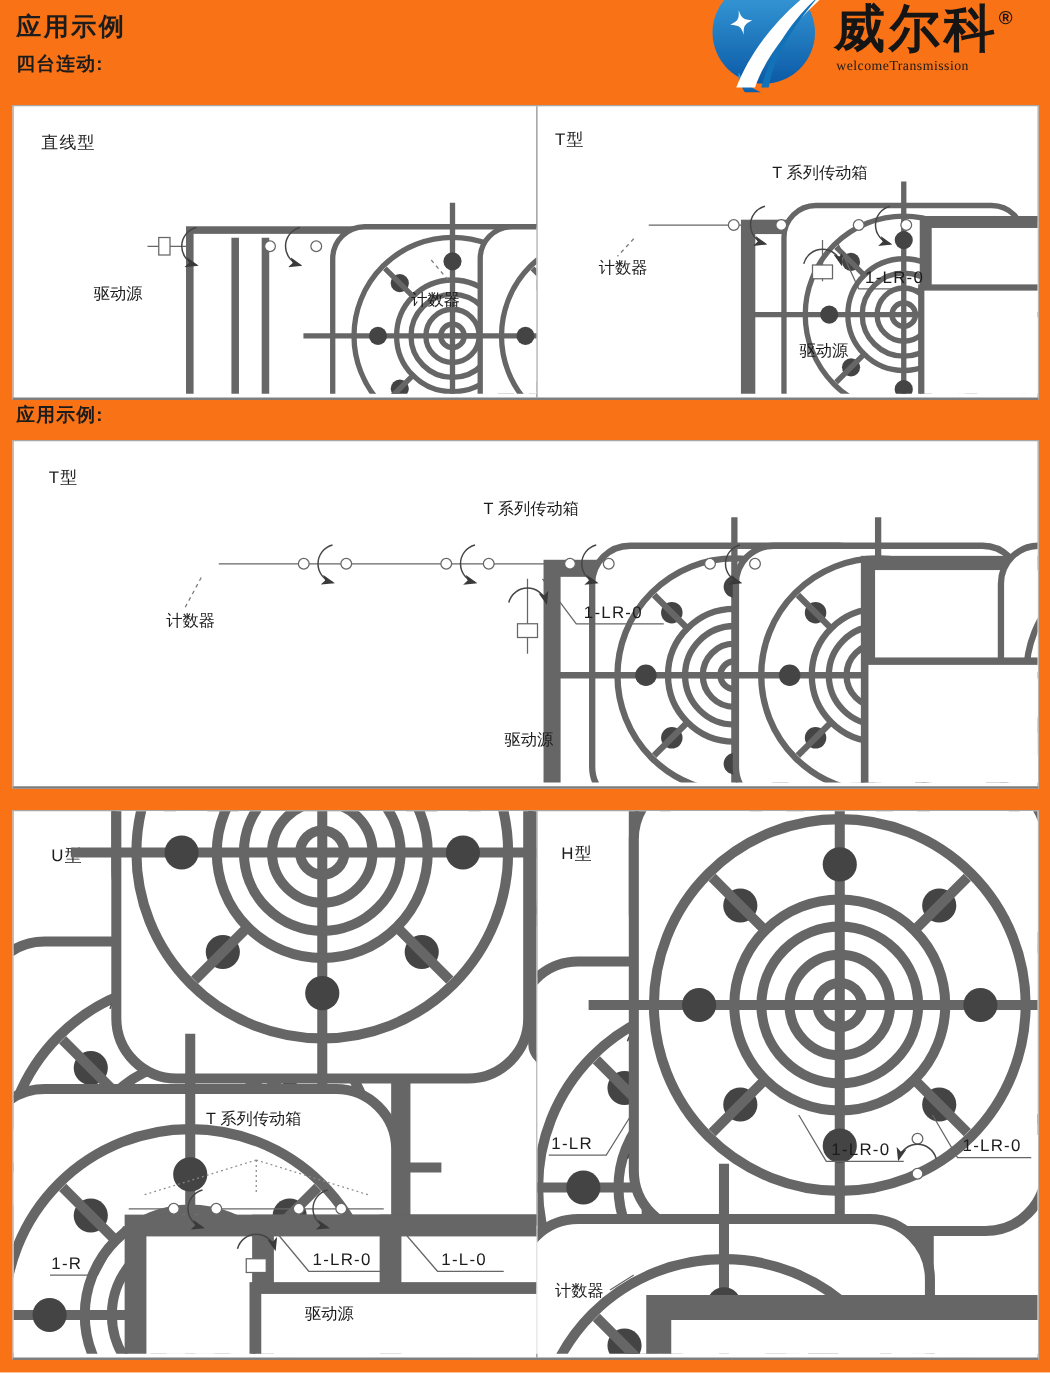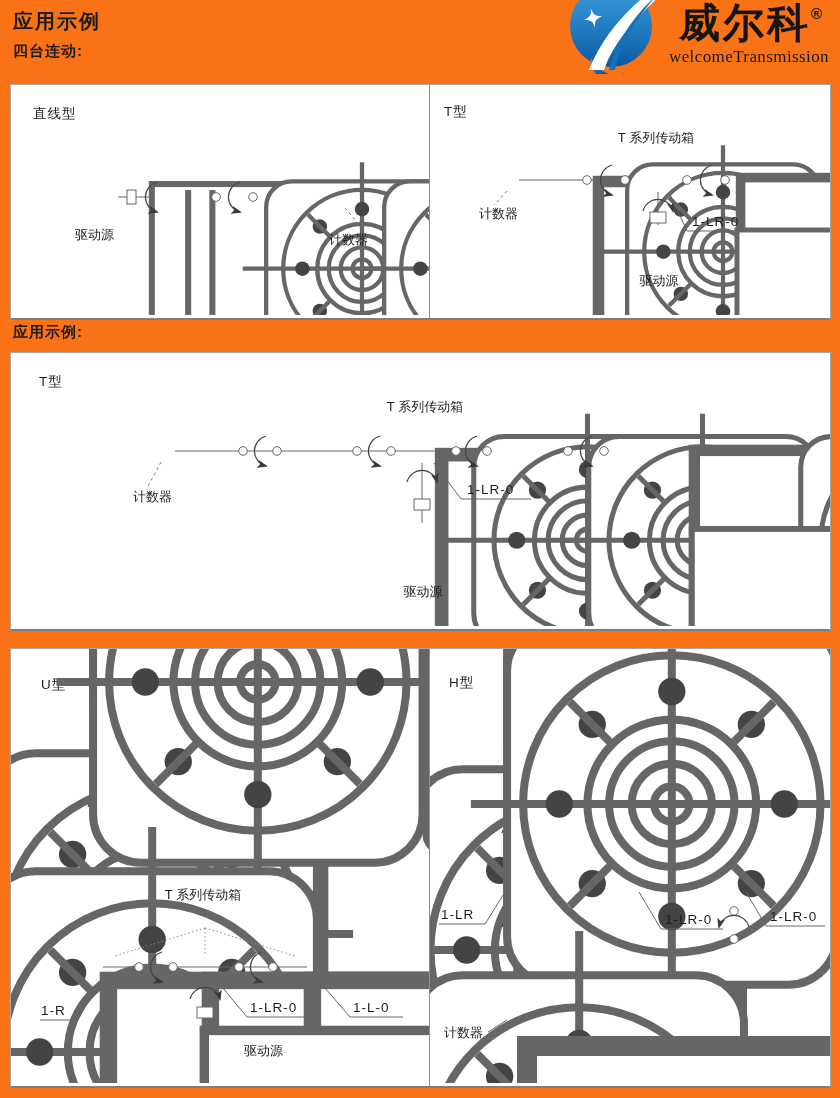--- a/index.html
+++ b/index.html
@@ -6,23 +6,23 @@
   .page{position:relative;width:840px;height:1098px;background:#f97316;overflow:hidden;
         font-family:"Liberation Sans","DejaVu Sans",sans-serif;color:#1c1c1c;padding-left:42px;}
   .abs{position:absolute;}
   .page-title{left:13px;top:8px;font-size:20px;font-weight:bold;letter-spacing:2px;}
   .sec-label{font-size:15px;font-weight:bold;letter-spacing:1px;}
   .box{position:absolute;background:#fff;border:1px solid #a8a8a8;border-bottom:2px solid #7e7e7e;}
   .vdiv{position:absolute;top:0;bottom:0;width:1px;background:#8f8f8f;}
   .logo{position:absolute;left:563px;top:0;width:260px;height:72px;}
   .logo-emblem{position:absolute;left:0;top:0;}
   .logo-brand{position:absolute;left:104px;top:3px;font-size:41px;font-weight:bold;
-              letter-spacing:3px;color:#151515;white-space:nowrap;line-height:1;margin-left:12px;}
+              letter-spacing:3px;color:#151515;white-space:nowrap;line-height:1;}
   .logo-brand sup{font-size:15px;font-weight:bold;vertical-align:18px;letter-spacing:0;}
-  .logo-sub{position:absolute;left:106px;top:47px;font-size:17px;color:#1a1a1a;
+  .logo-sub{position:absolute;left:106px;top:47px;font-size:11px;color:#1a1a1a;
             font-family:"Liberation Serif","DejaVu Serif",serif;letter-spacing:0.4px;}
   svg .s{stroke:#666;fill:none;stroke-width:1;}
   svg .sf{stroke:#666;fill:#fff;stroke-width:1;}
   svg .dash{stroke:#7a7a7a;fill:none;stroke-width:1;stroke-dasharray:3 3;}
   svg .dot{stroke:#8a8a8a;fill:none;stroke-width:1;stroke-dasharray:1.5 2.5;}
   svg .arc{stroke:#454545;fill:none;stroke-width:1.2;marker-end:url(#arw);}
   svg .lbl{font-size:13px;fill:#1c1c1c;font-family:"Liberation Sans","DejaVu Sans",sans-serif;}
   svg .mdl{font-size:13.5px;fill:#1c1c1c;letter-spacing:1px;font-family:"Liberation Sans","DejaVu Sans",sans-serif;}
   svg .ptit{font-size:13.5px;fill:#1c1c1c;letter-spacing:1px;font-family:"Liberation Sans","DejaVu Sans",sans-serif;}
 </style>

